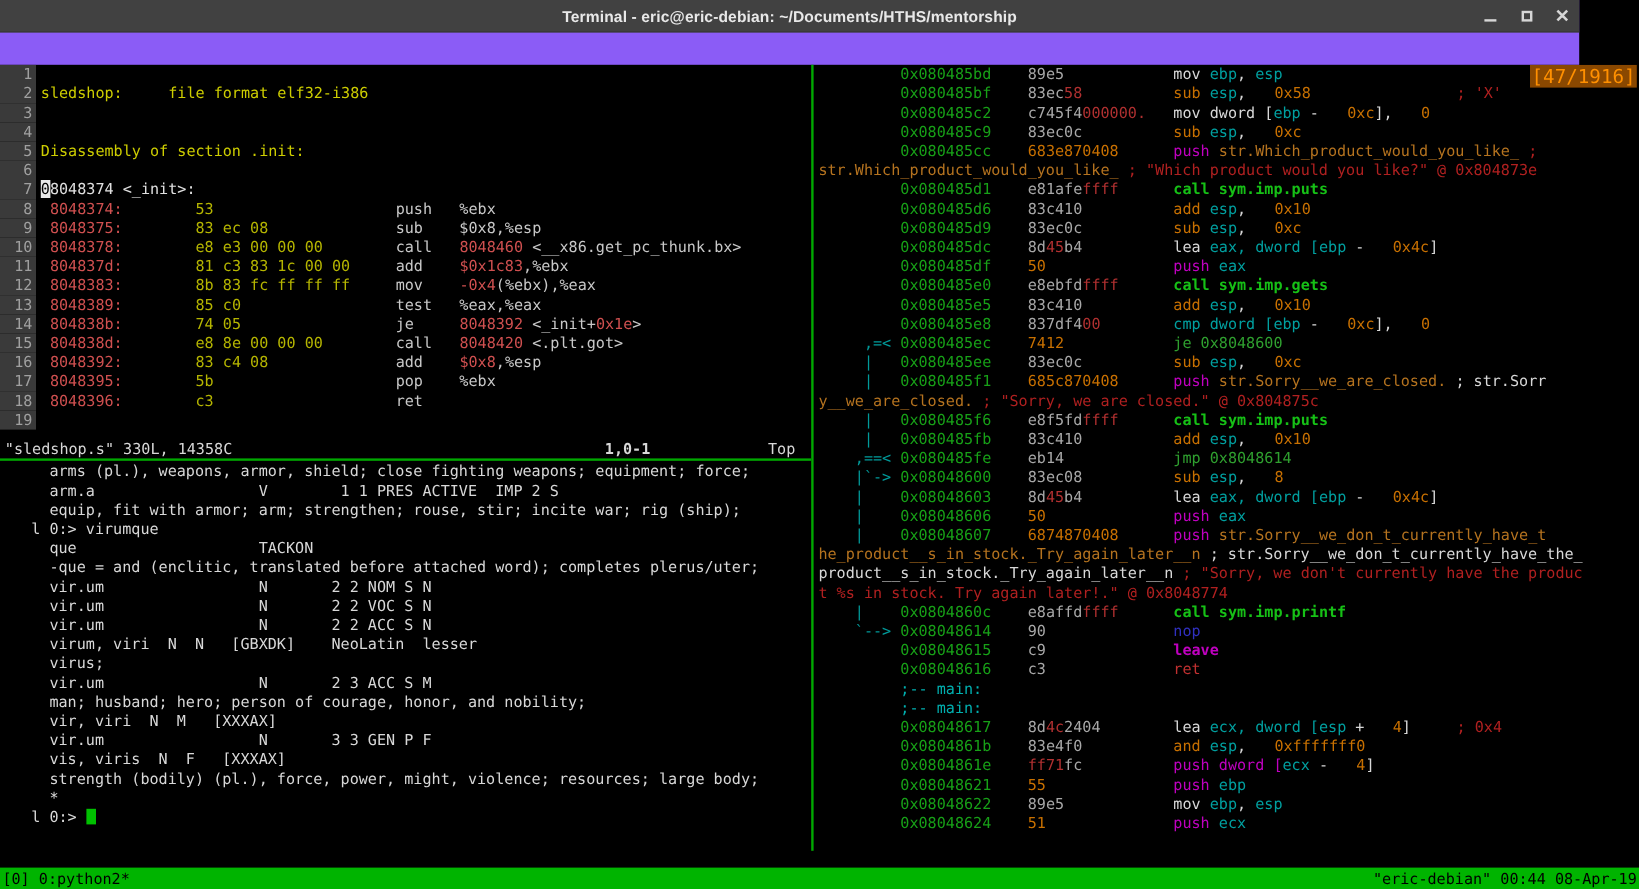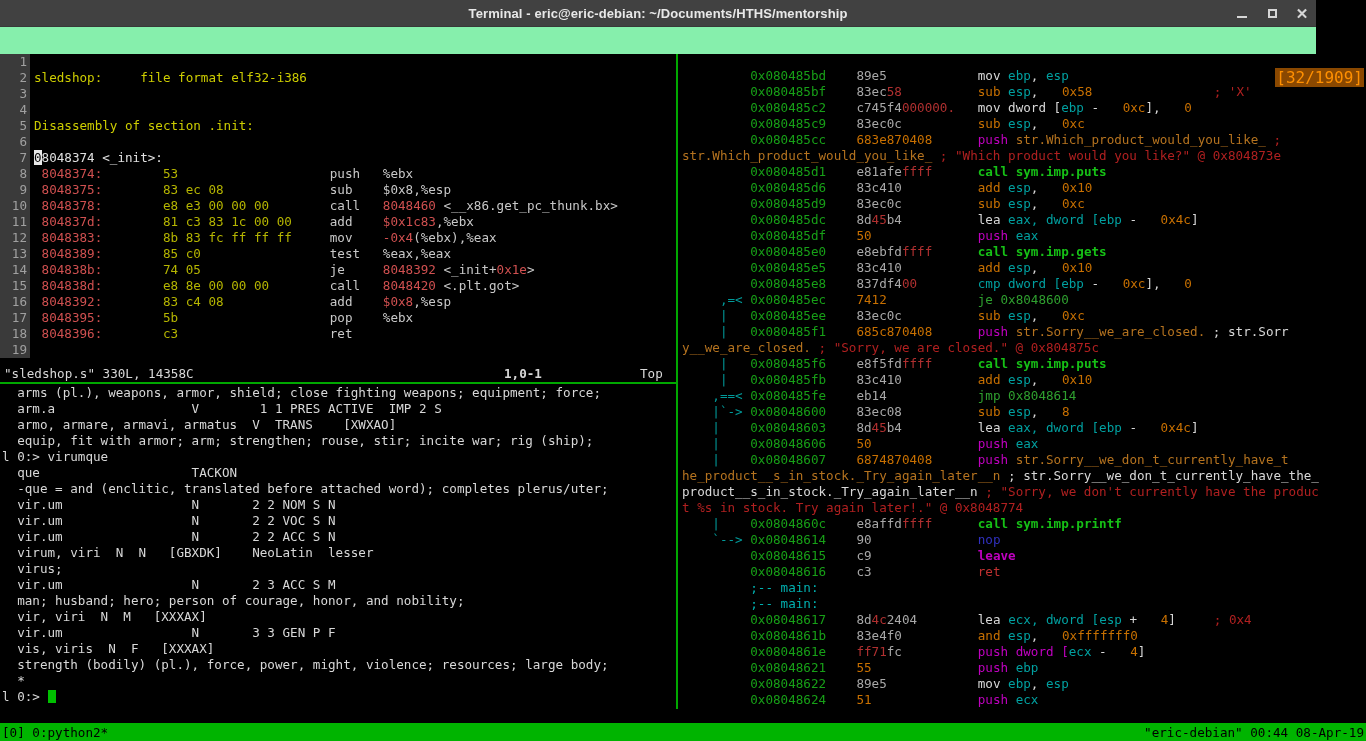--- a/index.html
+++ b/index.html
@@ -2,21 +2,21 @@
 <html><head>
 <meta charset="utf-8">
 <style>
   * { box-sizing: border-box; margin: 0; padding: 0; }
   html, body {
     width: 1366px; height: 741px;
     background: #000;
     font-family: "DejaVu Sans Mono", monospace;
     overflow: hidden;
   }
-  #app { position: relative; width: 1316px; height: 741px; background:#86efac; }
+  #app { position: relative; width: 1316px; height: 741px; background:#8b5cf6; }
 
   
   .titlebar {
     height: 27px; background: #414141;
     display: flex; align-items: center; justify-content: center;
     position: relative;
     border-bottom: 1px solid #383838;
   }
   .titlebar .title {
     color: #e8e8e8; font-family: "Liberation Sans", sans-serif;
@@ -51,21 +51,21 @@
   }
   .pane { position: absolute; overflow: hidden; }
 
   
   #left-pane  { left: 0;   top: 0;   width: 676px; height: 655px; }
   
   #vim-win    { left: 0;   top: 0;   width: 676px; height: 328px; }
   
   #shell-win  { left: 0;   top: 331px; width: 676px; height: 324px; }
   
-  #right-pane { left: 680px; top: 14px; width: 686px; height: 655px; }
+  #right-pane { left: 680px; top: 0; width: 686px; height: 655px; }
 
   .vdiv { position: absolute; left: 676px; top: 0; width: 2px; height: 655px; background: #00a800; }
   .hdiv { position: absolute; left: 0; top: 328px; width: 676px; height: 2px; background: #00a800; }
 
   
   .vrow { height: 16px; display: flex; align-items: center; white-space: pre; }
   .vnum {
     display: inline-block; width: 30px; min-width: 30px; text-align: right;
     background: #3a3a3a; color: #a0a0a0; padding-right: 3px;
     font-family: "DejaVu Sans Mono", monospace; font-size: 12.6px; line-height:16px;
@@ -88,21 +88,21 @@
     font-family: "DejaVu Sans Mono", monospace; font-size: 12.6px;
     white-space: pre;
   }
   .vs-left { padding-left: 4px; }
   .vs-pos  { position: absolute; left: 504px; font-weight: bold; }
   .vs-top  { position: absolute; left: 640px; }
 
   
   .srow { height: 16px; white-space: pre; color: #d8d8d8;
           font-family: "DejaVu Sans Mono", monospace; font-size: 12.6px;
-          line-height: 16px; padding-left: 2px; }
+          line-height: 16px; padding-left: 2px; margin-left: 24px; }
   .blockcursor { display:inline-block; width: 8px; height: 13px;
                  background: #00c000; vertical-align: -2px; }
 
   
   .rrow { height: 16px; white-space: pre;
           font-family: "DejaVu Sans Mono", monospace; font-size: 12.6px;
           line-height: 16px; padding-left: 2px; }
   .r-addr   { color: #17a017; }
   .r-bytes1 { color: #c87000; }
   .r-bytes2 { color: #b03030; }
@@ -187,21 +187,20 @@
           <span class="vs-top">Top</span>
         </div>
       </div>
 
       <div class="hdiv"></div>
 
       <div class="pane" id="shell-win">
         <div id="shell-lines">
             <div class="srow">  arms (pl.), weapons, armor, shield; close fighting weapons; equipment; force;</div>
             <div class="srow">  arm.a                  V        1 1 PRES ACTIVE  IMP 2 S</div>
-            <div class="srow">  armo, armare, armavi, armatus  V  TRANS    [XWXAO]</div>
             <div class="srow">  equip, fit with armor; arm; strengthen; rouse, stir; incite war; rig (ship);</div>
             <div class="srow">l 0:&gt; virumque</div>
             <div class="srow">  que                    TACKON</div>
             <div class="srow">  -que = and (enclitic, translated before attached word); completes plerus/uter;</div>
             <div class="srow">  vir.um                 N       2 2 NOM S N</div>
             <div class="srow">  vir.um                 N       2 2 VOC S N</div>
             <div class="srow">  vir.um                 N       2 2 ACC S N</div>
             <div class="srow">  virum, viri  N  N   [GBXDK]    NeoLatin  lesser</div>
             <div class="srow">  virus;</div>
             <div class="srow">  vir.um                 N       2 3 ACC S M</div>
@@ -254,21 +253,21 @@
           <div class="rrow"><span class="r-flow">         </span><span class="r-addr">0x08048616</span><span>    </span><span><span class="r-bytes3">c3</span></span><span>              </span><span><span class="r-mn-ret">ret</span></span></div>
           <div class="rrow"><span class="r-label">         ;-- main:</span></div>
           <div class="rrow"><span class="r-label">         ;-- main:</span></div>
           <div class="rrow"><span class="r-flow">         </span><span class="r-addr">0x08048617</span><span>    </span><span><span class="r-bytes3">8d</span><span class="r-bytes2">4c</span><span class="r-bytes3">2404</span></span><span>        </span><span><span class="r-mn-mov">lea </span><span class="r-reg">ecx</span><span class="r-reg">, dword [</span><span class="r-reg">esp</span><span class="r-brace"> + </span><span class="r-num">4</span><span class="r-brace">]</span></span><span>     </span><span class="r-cmt">; 0x4</span></div>
           <div class="rrow"><span class="r-flow">         </span><span class="r-addr">0x0804861b</span><span>    </span><span><span class="r-bytes3">83e4f0</span></span><span>          </span><span><span class="r-mn-arith">and </span><span class="r-reg">esp</span><span class="r-brace">, </span><span class="r-num">0xfffffff0</span></span></div>
           <div class="rrow"><span class="r-flow">         </span><span class="r-addr">0x0804861e</span><span>    </span><span><span class="r-bytes2">ff71</span><span class="r-bytes3">fc</span></span><span>          </span><span><span class="r-mn-push">push dword [</span><span class="r-reg">ecx</span><span class="r-brace"> - </span><span class="r-num">4</span><span class="r-brace">]</span></span></div>
           <div class="rrow"><span class="r-flow">         </span><span class="r-addr">0x08048621</span><span>    </span><span><span class="r-bytes1">55</span></span><span>              </span><span><span class="r-mn-push">push </span><span class="r-reg">ebp</span></span></div>
           <div class="rrow"><span class="r-flow">         </span><span class="r-addr">0x08048622</span><span>    </span><span><span class="r-bytes3">89e5</span></span><span>            </span><span><span class="r-mn-mov">mov </span><span class="r-reg">ebp</span><span class="r-brace">, </span><span class="r-reg">esp</span></span></div>
           <div class="rrow"><span class="r-flow">         </span><span class="r-addr">0x08048624</span><span>    </span><span><span class="r-bytes1">51</span></span><span>              </span><span><span class="r-mn-push">push </span><span class="r-reg">ecx</span></span></div>
         </div>
-      <div style="position:absolute;right:2px;top:0;"><span class="r-badge">[32/1909]</span></div>
+      <div style="position:absolute;right:2px;top:0;"><span class="r-badge">[47/1916]</span></div>
     </div>
 
     <div class="tmuxbar">
       <span class="tmux-left">[0] 0:python2*</span>
       <span class="tmux-right">"eric-debian" 00:44 08-Apr-19</span>
     </div>
 
   </div>
 </div>
 

